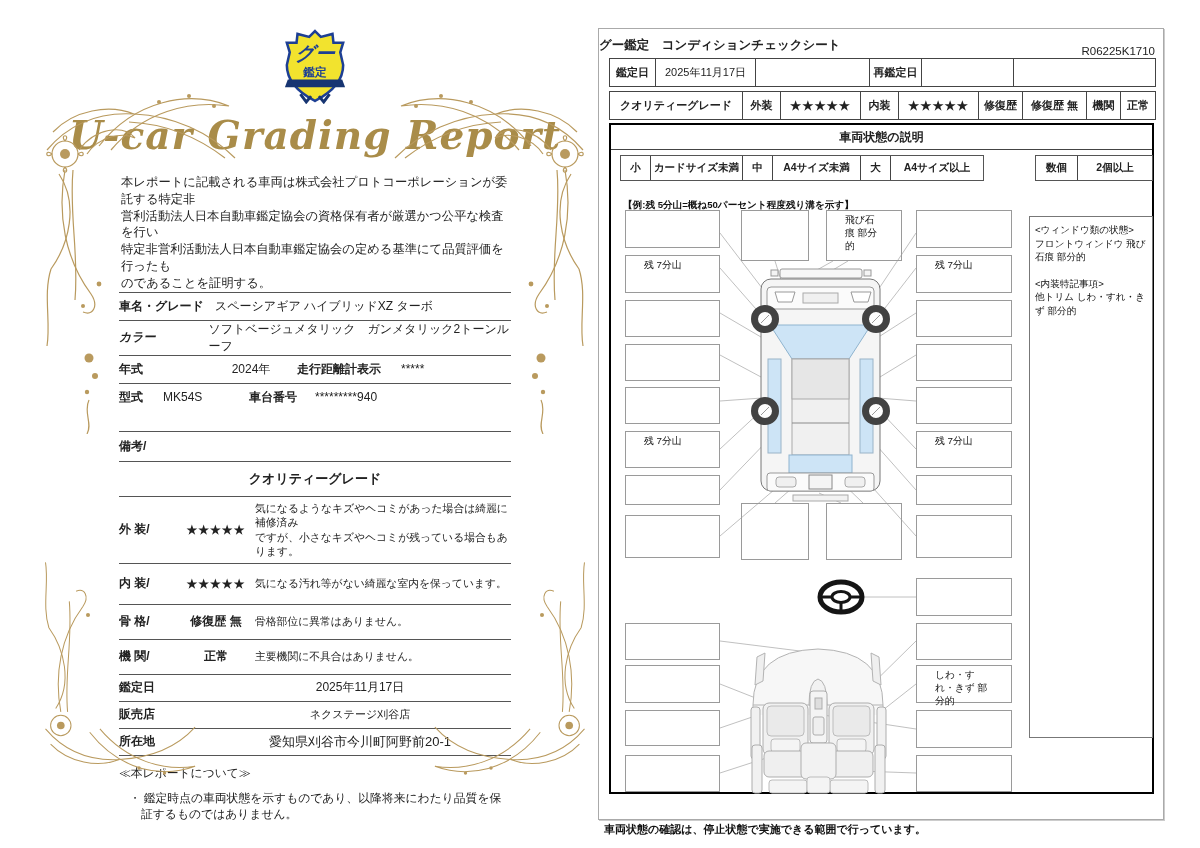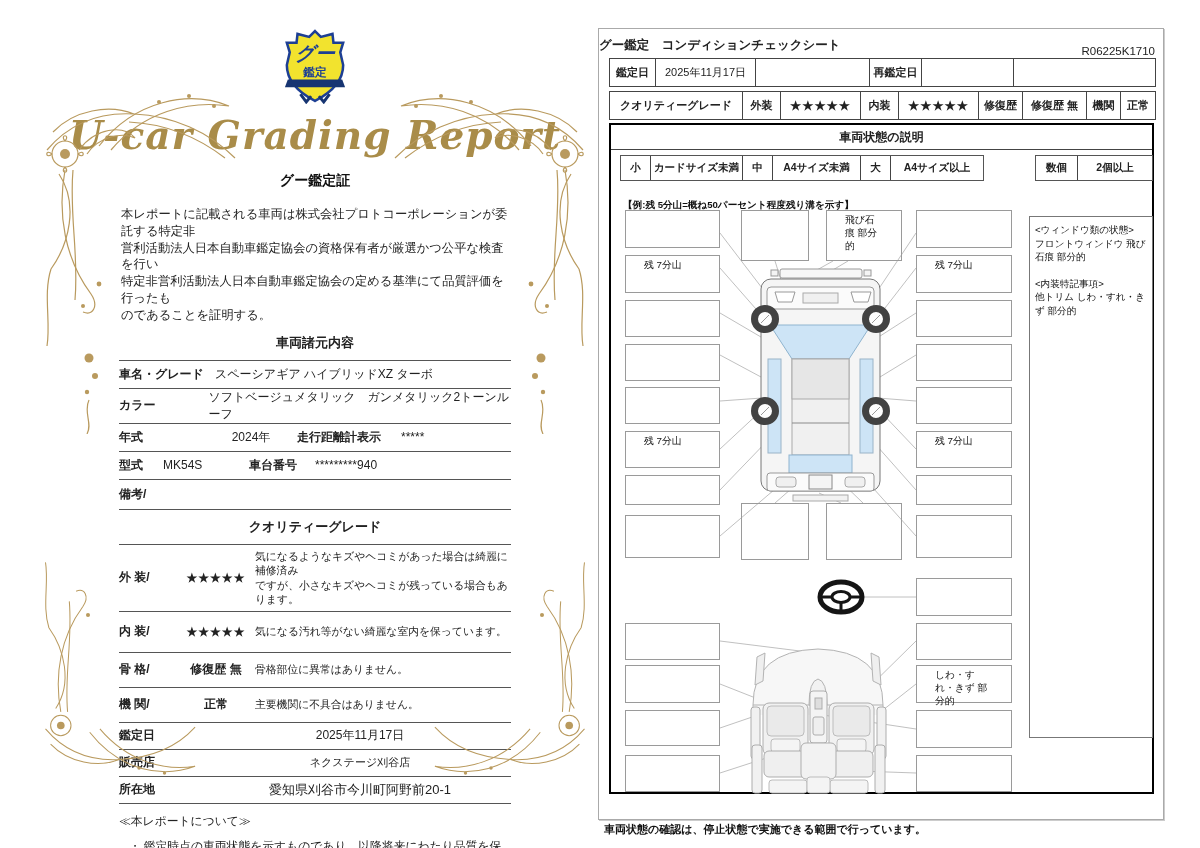--- a/index.html
+++ b/index.html
@@ -158,51 +158,49 @@
 
     <svg id="badge" width="68" height="76" viewBox="0 0 70 78">
       <path d="M35 3 L41 9 L53 6 L54 15 L64 15 L61 25 L64 38 Q64 60 35 75 Q6 60 6 38 L9 25 L6 15 L16 15 L17 6 L29 9 Z" fill="#f2e32e" stroke="#1d3f94" stroke-width="2.6"></path>
       <text x="35" y="33" text-anchor="middle" font-size="20" font-style="italic" font-weight="bold" fill="#1d3f94" font-family="Liberation Sans, sans-serif">グー</text>
       <text x="35" y="49" text-anchor="middle" font-size="12" font-weight="bold" fill="#1d3f94" font-family="Liberation Sans, sans-serif">鑑定</text>
       <path d="M7 53 L63 53 L66 61 L4 61 Z" fill="#173572"></path>
       <path d="M20 68 L26 76 L31 70 M50 68 L44 76 L39 70" fill="none" stroke="#173572" stroke-width="3"></path>
     </svg>
 
     <div id="gtitle">U-car Grading Report</div>
-    <div id="gsub">グー鑑定証</div>
 
     <div id="lcol">
       <p class="intro">本レポートに記載される車両は株式会社プロトコーポレーションが委託する特定非
 営利活動法人日本自動車鑑定協会の資格保有者が厳選かつ公平な検査を行い
 特定非営利活動法人日本自動車鑑定協会の定める基準にて品質評価を行ったも
 のであることを証明する。</p>
 
-      <div class="sec-title">車両諸元内容</div>
 
       <div class="spec-row">
         <span class="sl" style="width:96px;">車名・グレード</span>
         <span>スペーシアギア ハイブリッドXZ ターボ</span>
       </div>
       <div class="spec-row">
-        <span class="sl" style="width:96px;">カラー</span>
+        <span class="sl" style="width:96px;font-style:italic;">カラー</span>
         <span>ソフトベージュメタリック　ガンメタリック2トーンルーフ</span>
       </div>
       <div class="spec-row">
         <span class="sl" style="width:86px;">年式</span>
         <span style="width:92px;text-align:center;">2024年</span>
         <span class="sl" style="width:104px;">走行距離計表示</span>
         <span>*****</span>
       </div>
       <div class="spec-row">
         <span class="sl" style="width:44px;">型式</span>
         <span style="width:86px;">MK54S</span>
         <span class="sl" style="width:66px;">車台番号</span>
         <span>*********940</span>
       </div>
-      <div class="spec-row" style="min-height:29px;">
+      <div class="spec-row" style="min-height:29px;margin-top:20px;">
         <span class="sl">備考/</span>
       </div>
 
       <div class="quality-wrap">
         <div class="sec-title" style="padding:8px 0;">クオリティーグレード</div>
         <div class="grade-row" style="min-height:48px;">
           <span class="gl">外 装/</span>
           <span class="gv">★★★★★</span>
           <span class="gd">気になるようなキズやヘコミがあった場合は綺麗に補修済み
 ですが、小さなキズやヘコミが残っている場合もあります。</span>

